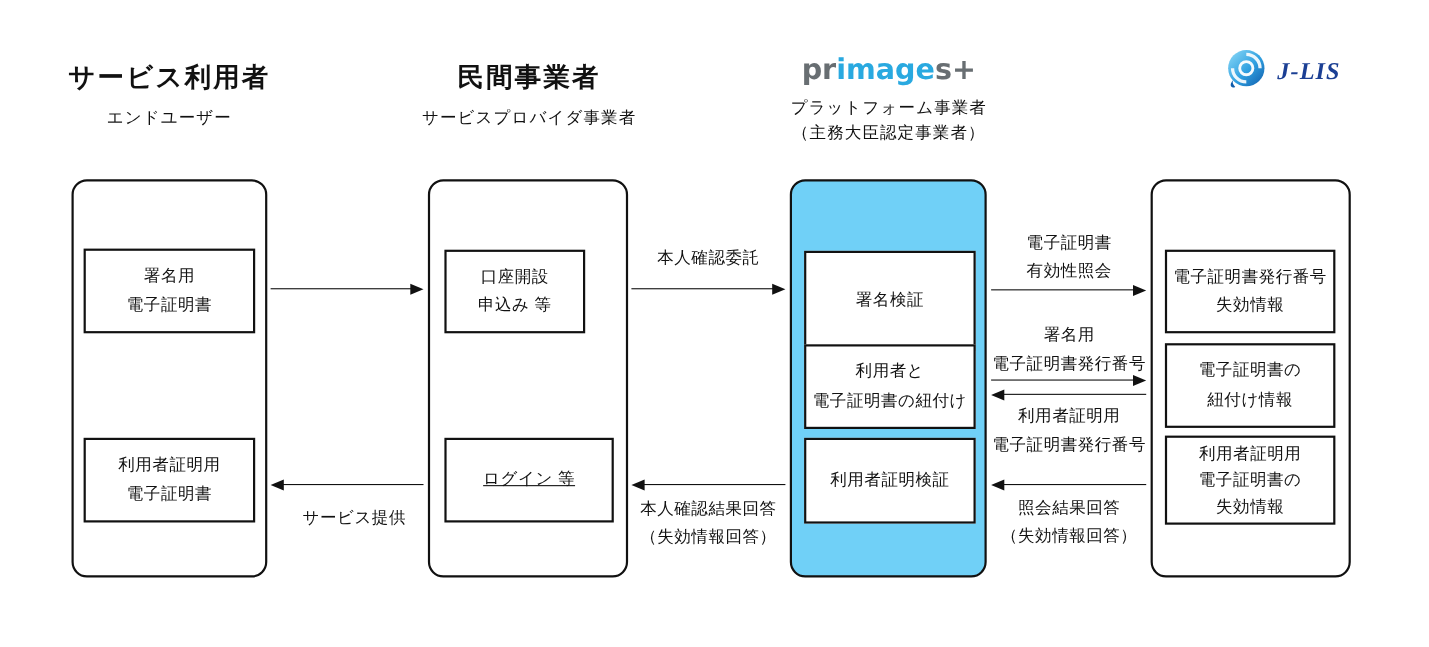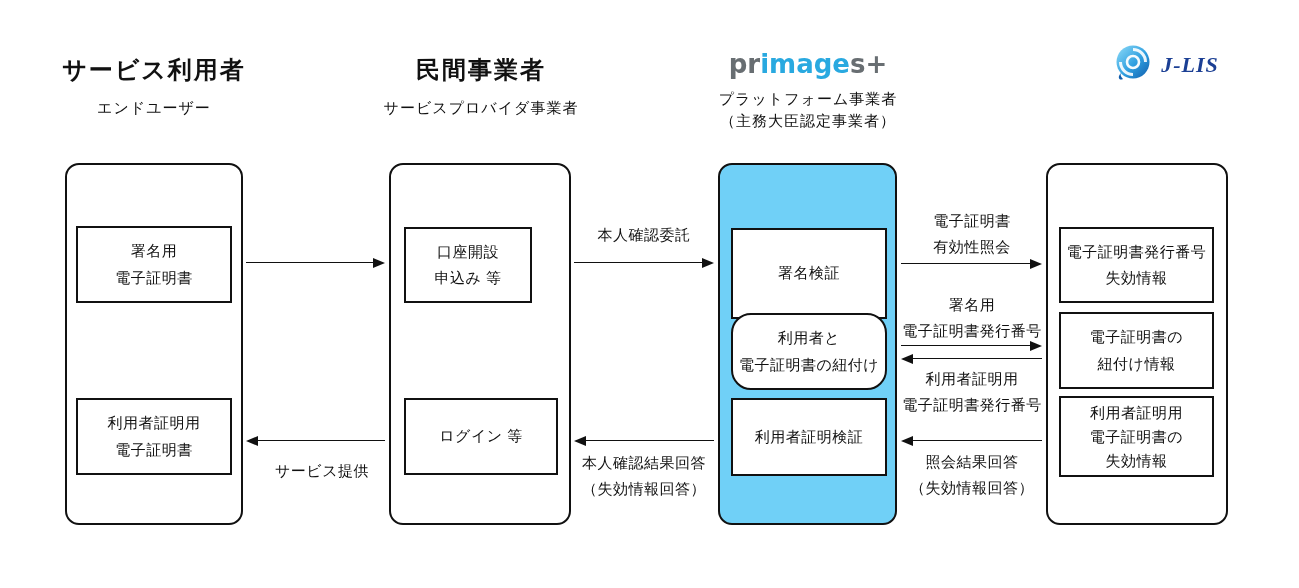--- a/index.html
+++ b/index.html
@@ -89,24 +89,24 @@
   <div class="outer platform" style="left:718px; top:163px; width:179px; height:362px;"></div>
   <div class="outer" style="left:1046px; top:163px; width:182px; height:362px;"></div>
 
   <div class="inner" style="left:76px; top:226px; width:156px; height:77px;">署名用
 電子証明書</div>
   <div class="inner" style="left:76px; top:398px; width:156px; height:77px;">利用者証明用
 電子証明書</div>
 
   <div class="inner" style="left:404px; top:227px; width:128px; height:76px;">口座開設
 申込み 等</div>
-  <div class="inner" style="left:404px; top:398px; width:154px; height:77px;">ログイン 等</div>
+  <div class="inner" style="left:404px; top:398px; width:154px; height:77px;text-decoration:underline;">ログイン 等</div>
 
   <div class="inner" style="left:731px; top:228px; width:156px; height:91px;text-align:right;">署名検証</div>
-  <div class="inner" style="left:731px; top:313px; width:156px; height:77px;border-radius:20px;">利用者と
+  <div class="inner" style="left:731px; top:313px; width:156px; height:77px;">利用者と
 電子証明書の紐付け</div>
   <div class="inner" style="left:731px; top:398px; width:156px; height:78px;">利用者証明検証</div>
 
   <div class="inner" style="left:1059px; top:227px; width:155px; height:76px;">電子証明書発行番号
 失効情報</div>
   <div class="inner" style="left:1059px; top:312px; width:155px; height:77px;">電子証明書の
 紐付け情報</div>
   <div class="inner" style="left:1059px; top:396px; width:155px; height:81px; line-height:1.6;">利用者証明用
 電子証明書の
 失効情報</div>

